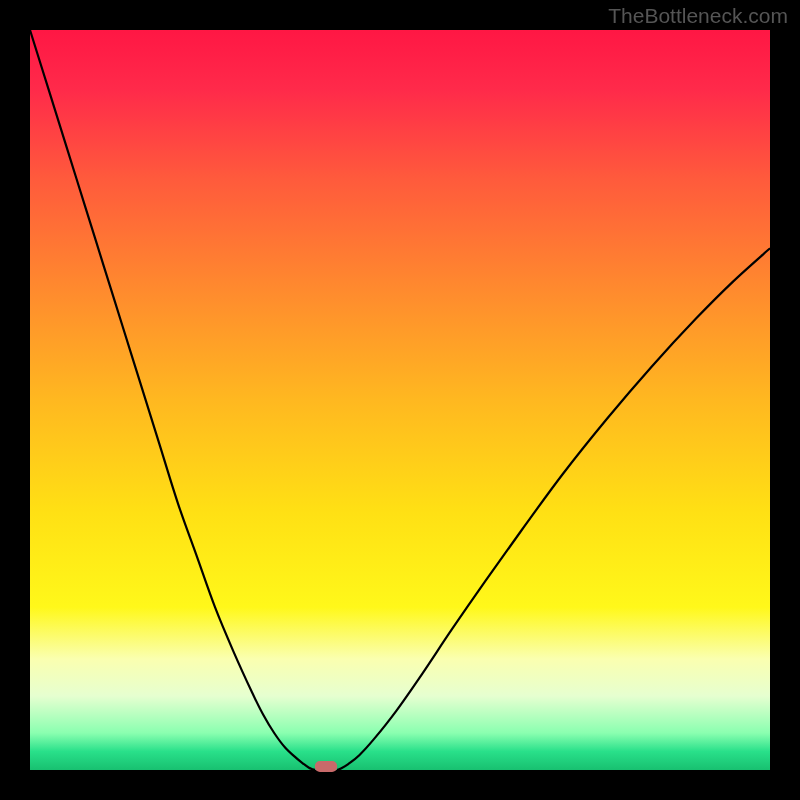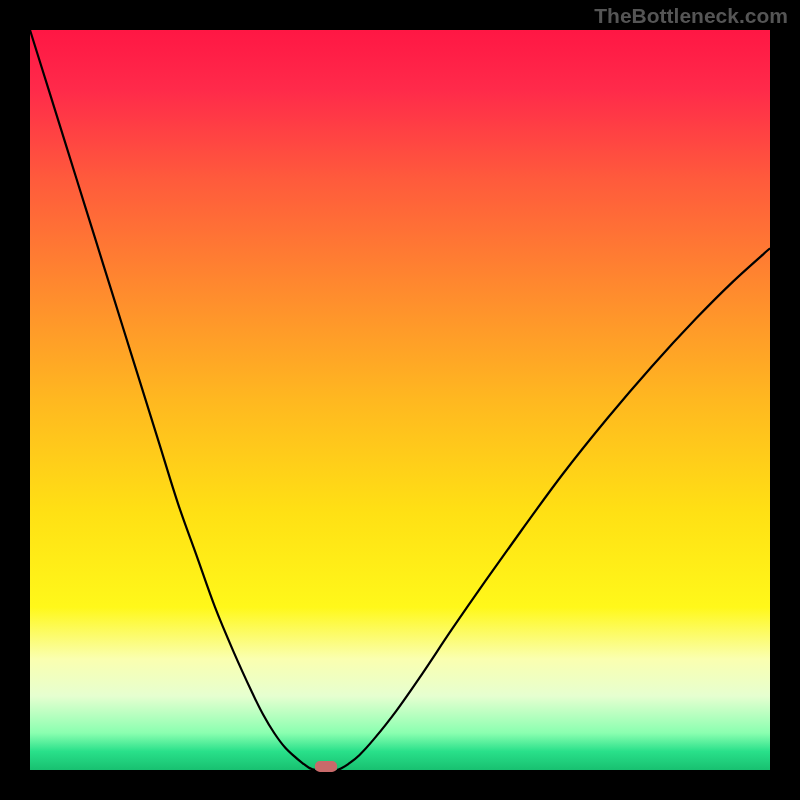--- a/index.html
+++ b/index.html
@@ -17,21 +17,21 @@
     left: 0;
     width: 800px;
     height: 800px;
   }
   .watermark {
     position: absolute;
     top: 4px;
     right: 12px;
     color: #555;
     font-size: 21px;
-    font-weight: 700;
+    font-weight: 400;
     z-index: 10;
   }
 </style>
 </head>
 <body>
 
 <div class="chart-container">
   <svg id="chart-svg" width="800" height="800">
     <defs>
       <linearGradient id="bg-grad" x1="0" y1="0" x2="0" y2="1">

